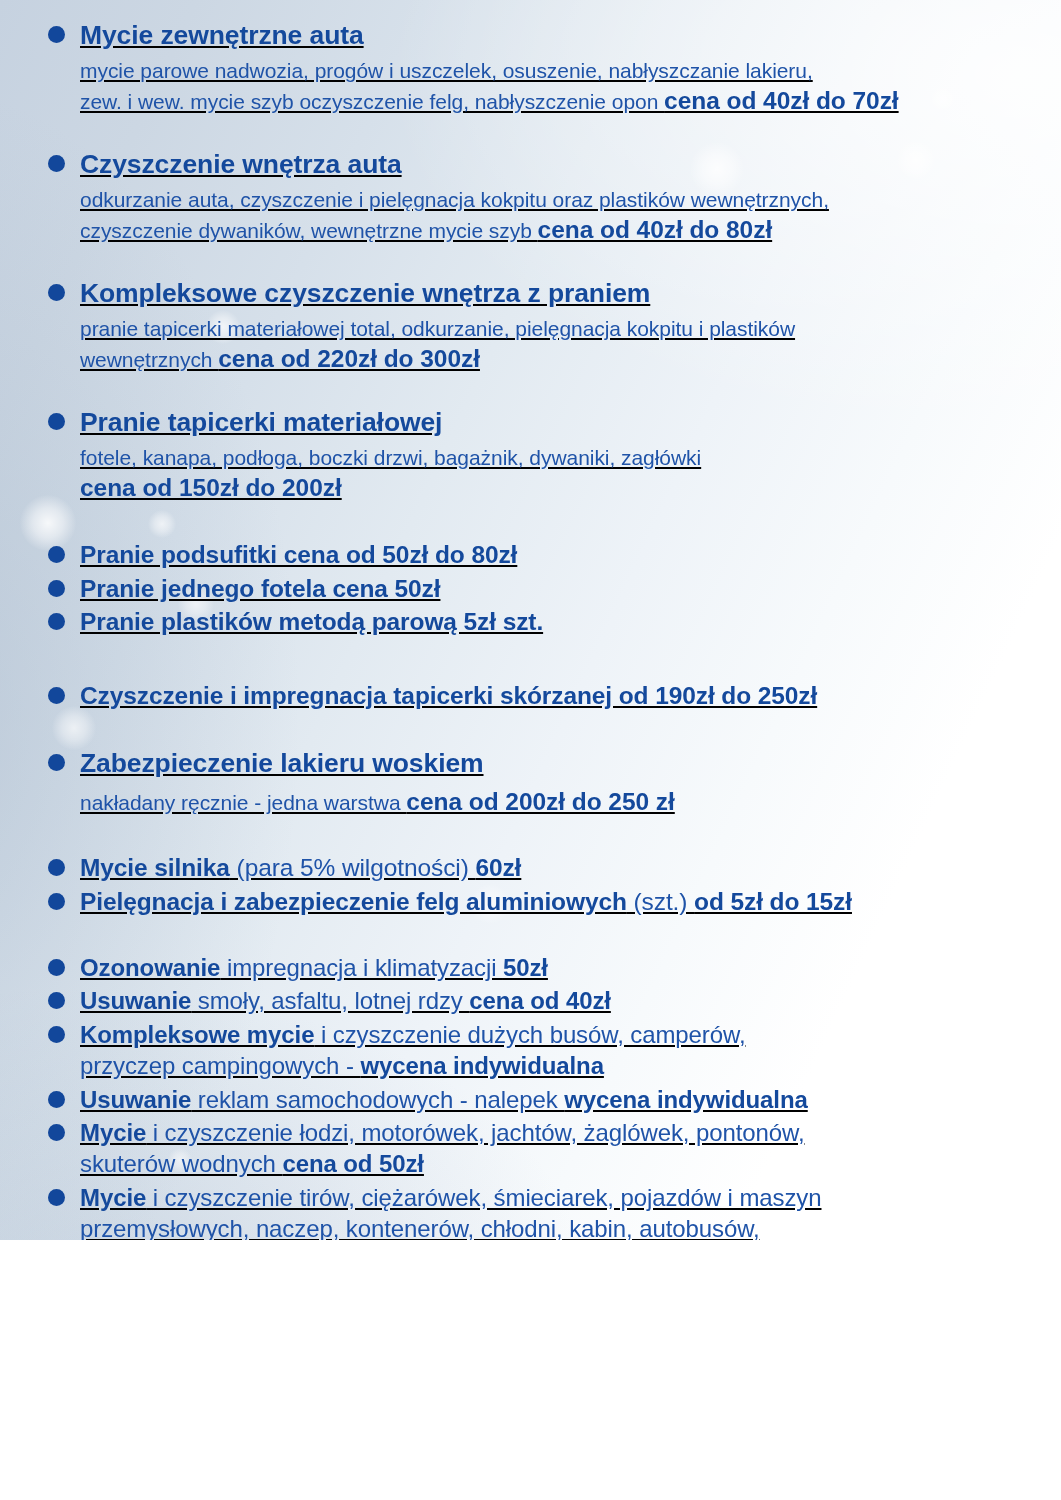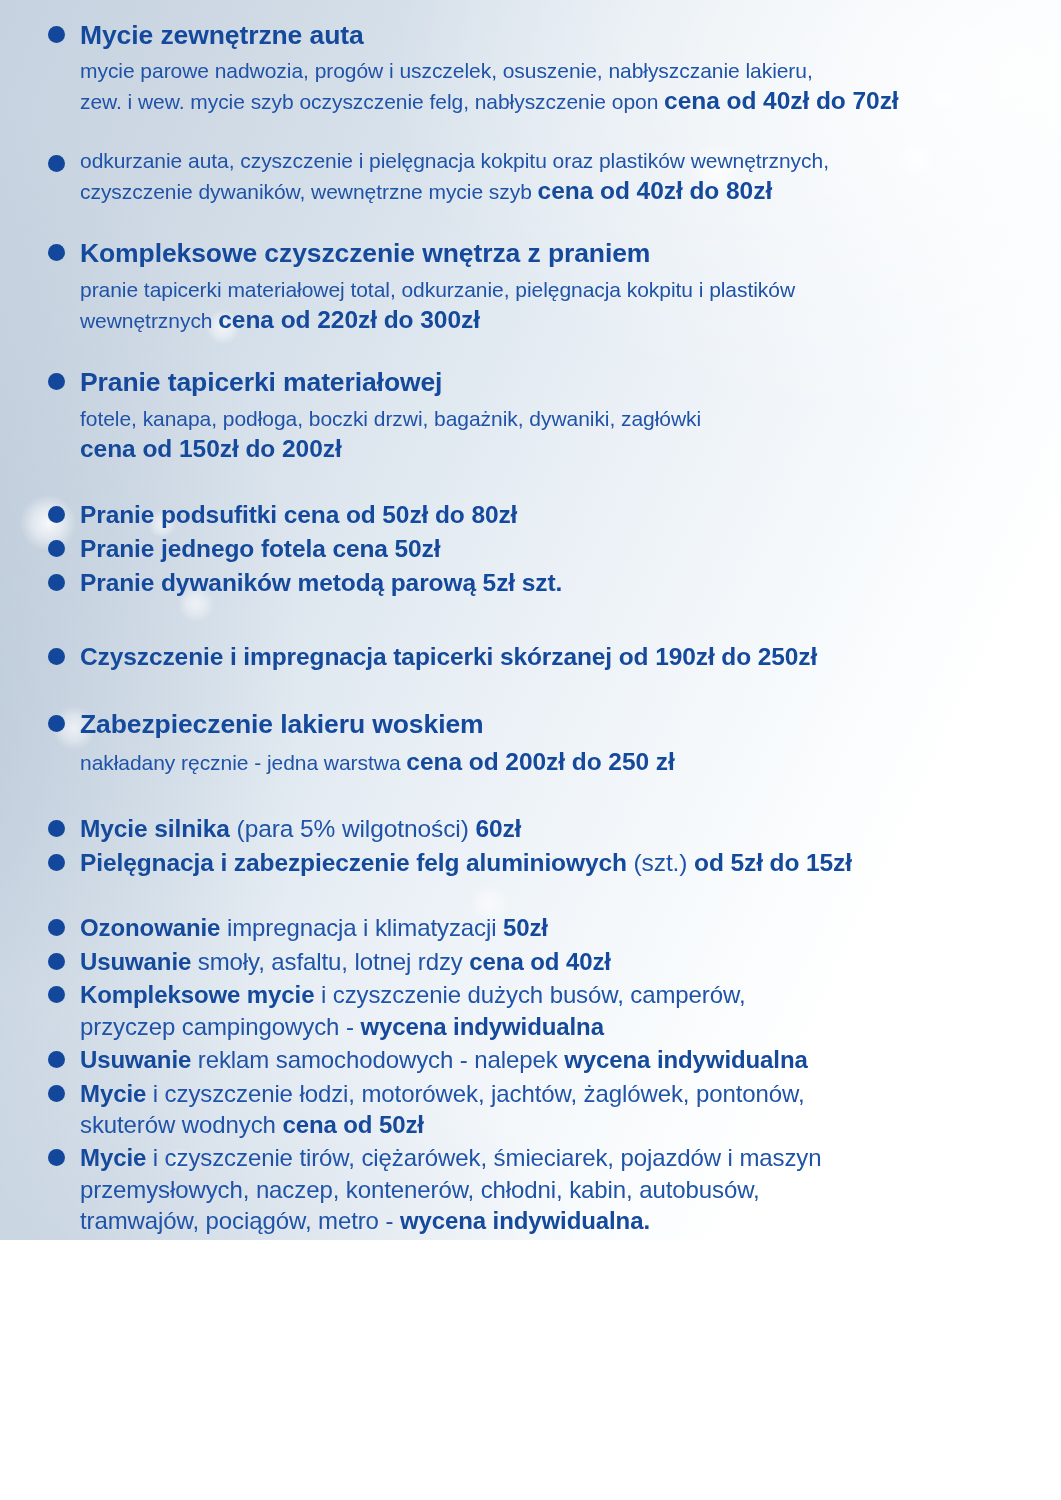--- a/index.html
+++ b/index.html
@@ -25,20 +25,21 @@
     background:
       linear-gradient(115deg,
         #c6d2e0 0%,
         #ccd7e3 12%,
         #d6e0ea 26%,
         #e2eaf1 40%,
         #eef3f8 55%,
         #f7fafc 68%,
         #ffffff 80%,
         #ffffff 100%);
+    text-decoration: underline;
   }
 
   
   #page::before {
     content: "";
     position: absolute;
     inset: 0;
     pointer-events: none;
     background:
       radial-gradient(ellipse 520px 900px at -6% 58%, rgba(160,178,198,0.40) 0%, rgba(160,178,198,0.0) 70%),
@@ -163,20 +164,21 @@
         <div class="desc">
           <span>mycie parowe nadwozia, progów i uszczelek, osuszenie, nabłyszczanie lakieru,</span><br>
           <span>zew. i wew. mycie szyb oczyszczenie felg, nabłyszczenie opon </span><b>cena od 40zł do 70zł</b>
         </div>
       </div>
     </div>
 
     <div class="group sp-block">
       <div class="item">
         <span class="dot dot-head"></span>
+        <div class="head">Czyszczenie wnętrza auta</div>
         <div class="desc">
           <span>odkurzanie auta, czyszczenie i pielęgnacja kokpitu oraz plastików wewnętrznych,</span><br>
           <span>czyszczenie dywaników, wewnętrzne mycie szyb </span><b>cena od 40zł do 80zł</b>
         </div>
       </div>
     </div>
 
     <div class="group sp-block">
       <div class="item">
         <span class="dot dot-head"></span>
@@ -203,21 +205,21 @@
       <div class="item">
         <span class="dot dot-line"></span>
         <div class="line-bold">Pranie podsufitki cena od 50zł do 80zł</div>
       </div>
       <div class="item sp-tight">
         <span class="dot dot-line"></span>
         <div class="line-bold">Pranie jednego fotela cena 50zł</div>
       </div>
       <div class="item sp-tight">
         <span class="dot dot-line"></span>
-        <div class="line-bold">Pranie dywaników metodą parową 5zł szt.</div>
+        <div class="line-bold">Pranie plastików metodą parową 5zł szt.</div>
       </div>
     </div>
 
     <div class="group sp-gap-lg">
       <div class="item">
         <span class="dot dot-line"></span>
         <div class="line-bold">Czyszczenie i impregnacja tapicerki skórzanej od 190zł do 250zł</div>
       </div>
     </div>
 

